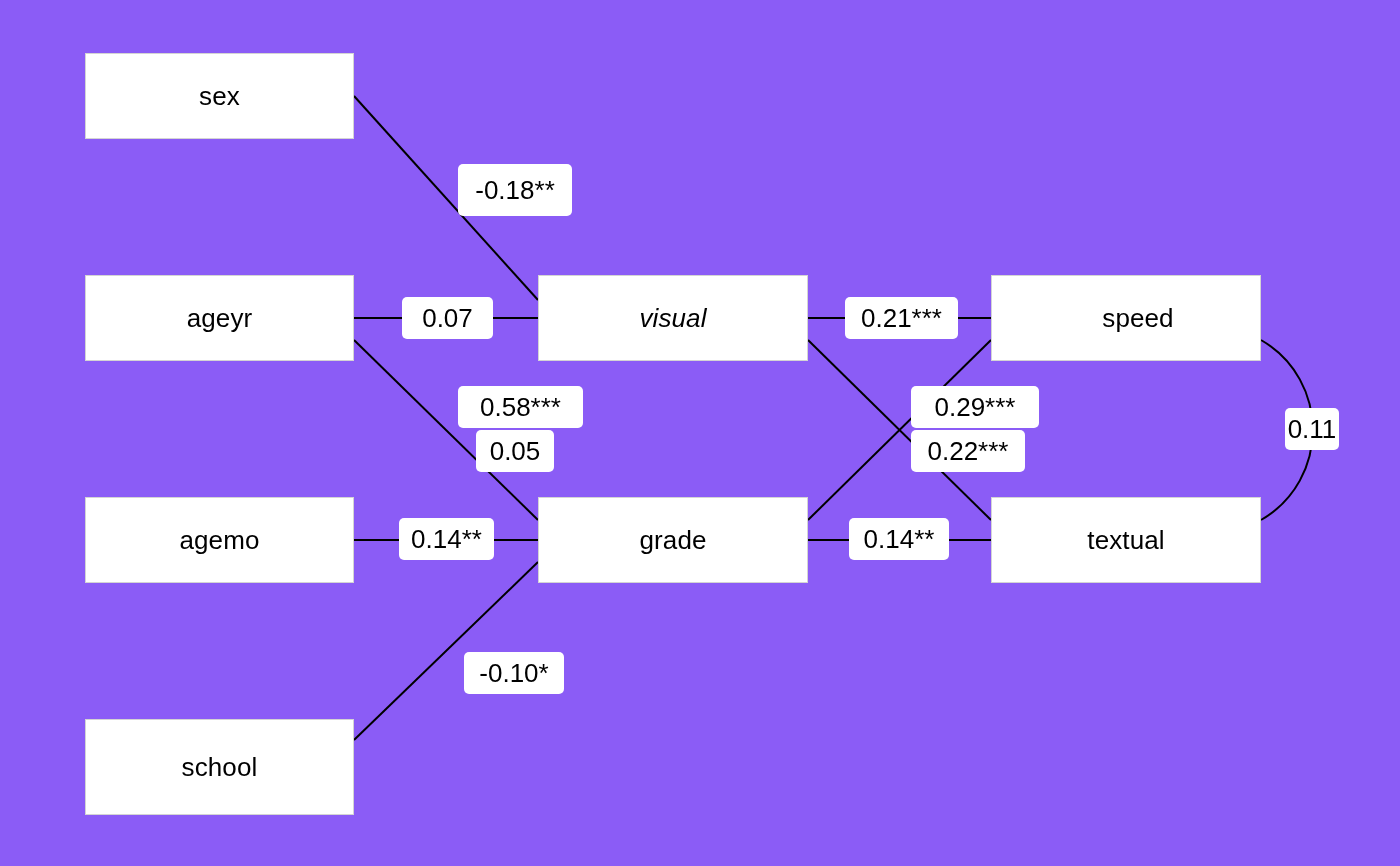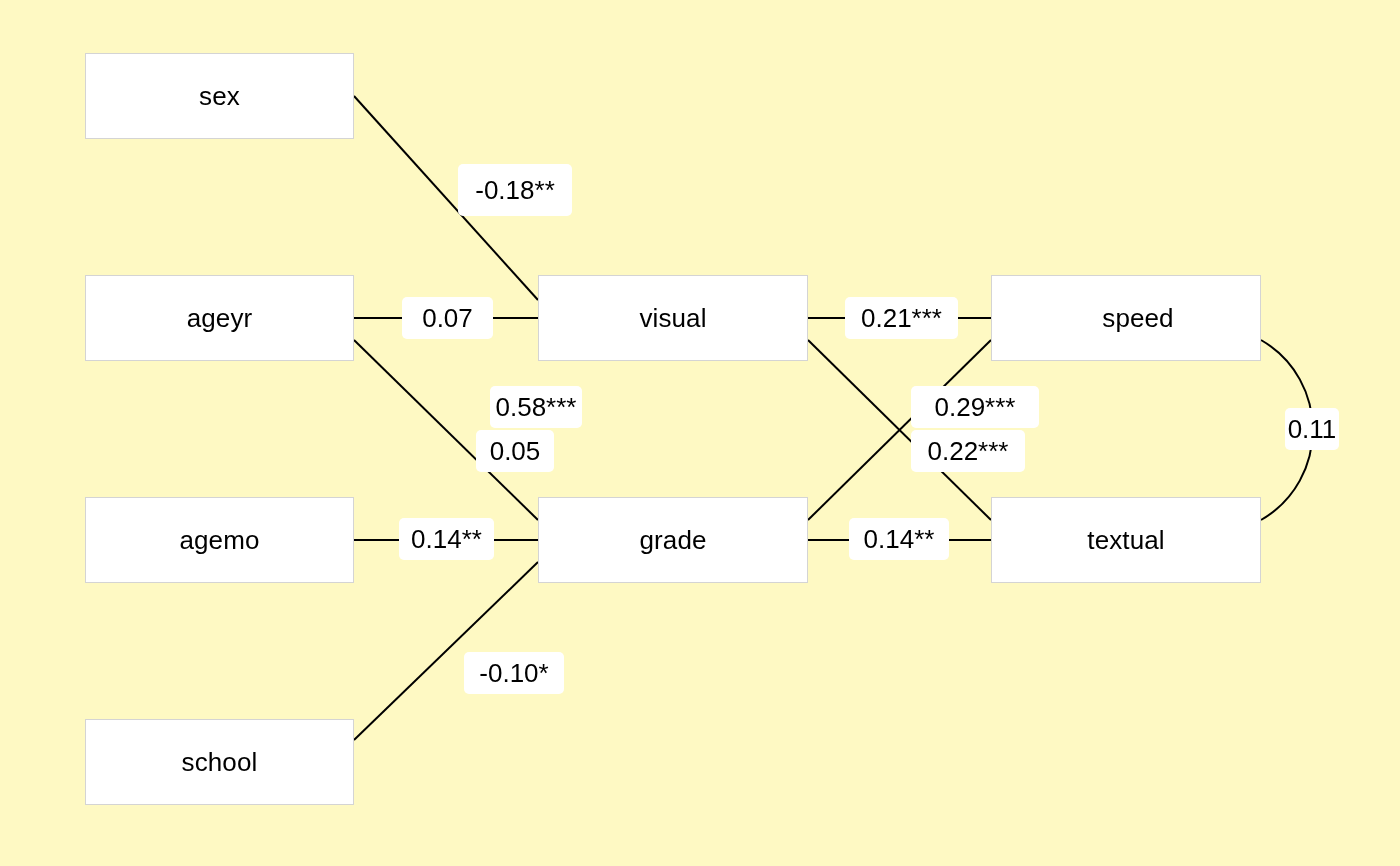--- a/index.html
+++ b/index.html
@@ -9,21 +9,21 @@
     background: #000000;
   }
   body {
     font-family: "Liberation Sans", sans-serif;
     -webkit-font-smoothing: antialiased;
   }
   #diagram-canvas {
     position: relative;
     width: 1400px;
     height: 866px;
-    background: #fef9c3;
+    background: #8b5cf6;
     overflow: hidden;
   }
   
   .node {
     position: absolute;
     box-sizing: border-box;
     background: #ffffff;
     border: 1px solid #d4d4d4;
     display: flex;
     align-items: center;
@@ -84,51 +84,51 @@
       <path class="edge-path" d="M 1261 340 C 1330 380 1330 480 1261 520" stroke="#000000"></path>
     </svg>
 
   <div id="node-layer">
       <div class="node" style="left: 85px; top: 53px; width: 269px; height: 86px;">
         <span>sex</span>
       </div>
       <div class="node" style="left: 85px; top: 275px; width: 269px; height: 86px;">
         <span>ageyr</span>
       </div>
-      <div class="node" style="left: 538px; top: 275px; width: 270px; height: 86px;">
+      <div class="node" style="left: 538px; top: 275px; width: 270px; height: 86px; font-style: italic;">
         <span>visual</span>
       </div>
       <div class="node" style="left: 991px; top: 275px; width: 270px; height: 86px; padding-left: 24px;">
         <span>speed</span>
       </div>
       <div class="node" style="left: 85px; top: 497px; width: 269px; height: 86px;">
         <span>agemo</span>
       </div>
       <div class="node" style="left: 538px; top: 497px; width: 270px; height: 86px;">
         <span>grade</span>
       </div>
       <div class="node" style="left: 991px; top: 497px; width: 270px; height: 86px;">
         <span>textual</span>
       </div>
-      <div class="node" style="left: 85px; top: 719px; width: 269px; height: 86px;">
+      <div class="node" style="left: 85px; top: 719px; width: 269px; height: 96px;">
         <span>school</span>
       </div>
     </div>
 
   <div id="edge-label-layer">
       <div class="edge-label" style="left: 458px; top: 164px; width: 114px; height: 52px;">
         <span>-0.18**</span>
       </div>
       <div class="edge-label" style="left: 402px; top: 297px; width: 91px; height: 42px;">
         <span>0.07</span>
       </div>
       <div class="edge-label" style="left: 845px; top: 297px; width: 113px; height: 42px;">
         <span>0.21***</span>
       </div>
-      <div class="edge-label" style="left: 458px; top: 386px; width: 92px; height: 42px; margin-left: 32px;">
+      <div class="edge-label" style="left: 458px; top: 386px; width: 125px; height: 42px;">
         <span>0.58***</span>
       </div>
       <div class="edge-label" style="left: 911px; top: 386px; width: 128px; height: 42px;">
         <span>0.29***</span>
       </div>
       <div class="edge-label" style="left: 476px; top: 430px; width: 78px; height: 42px;">
         <span>0.05</span>
       </div>
       <div class="edge-label" style="left: 911px; top: 430px; width: 114px; height: 42px;">
         <span>0.22***</span>

